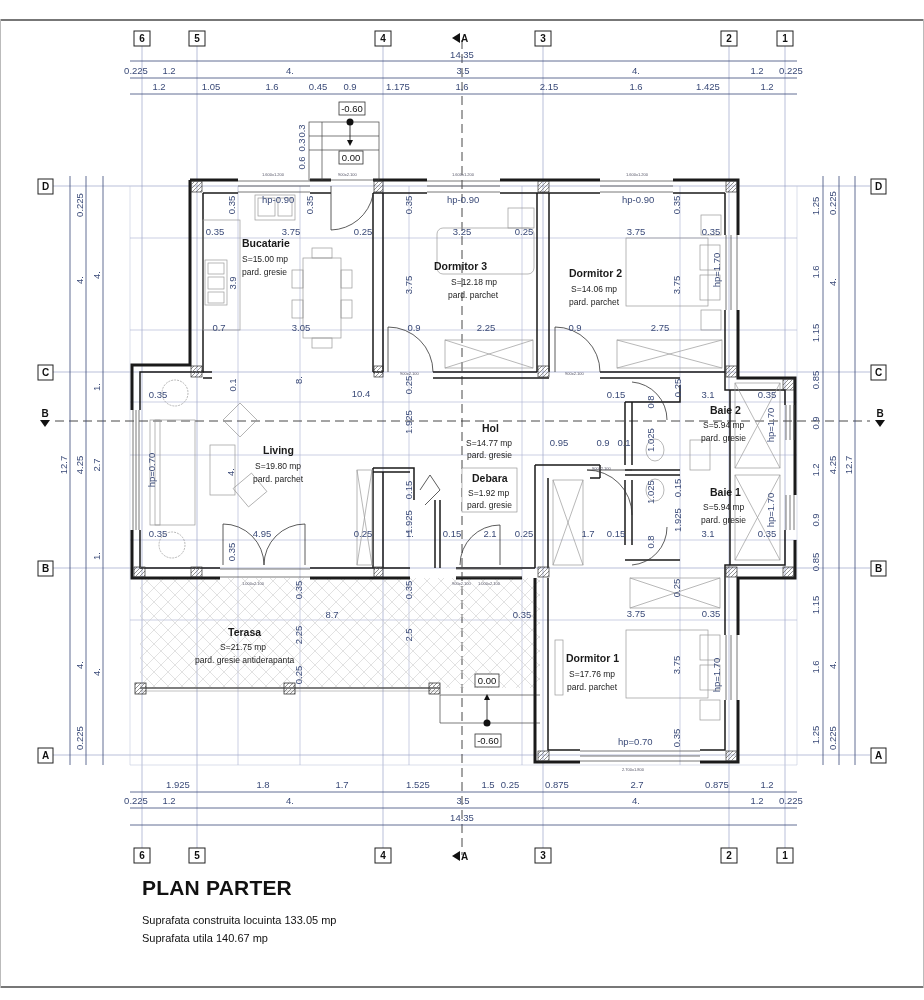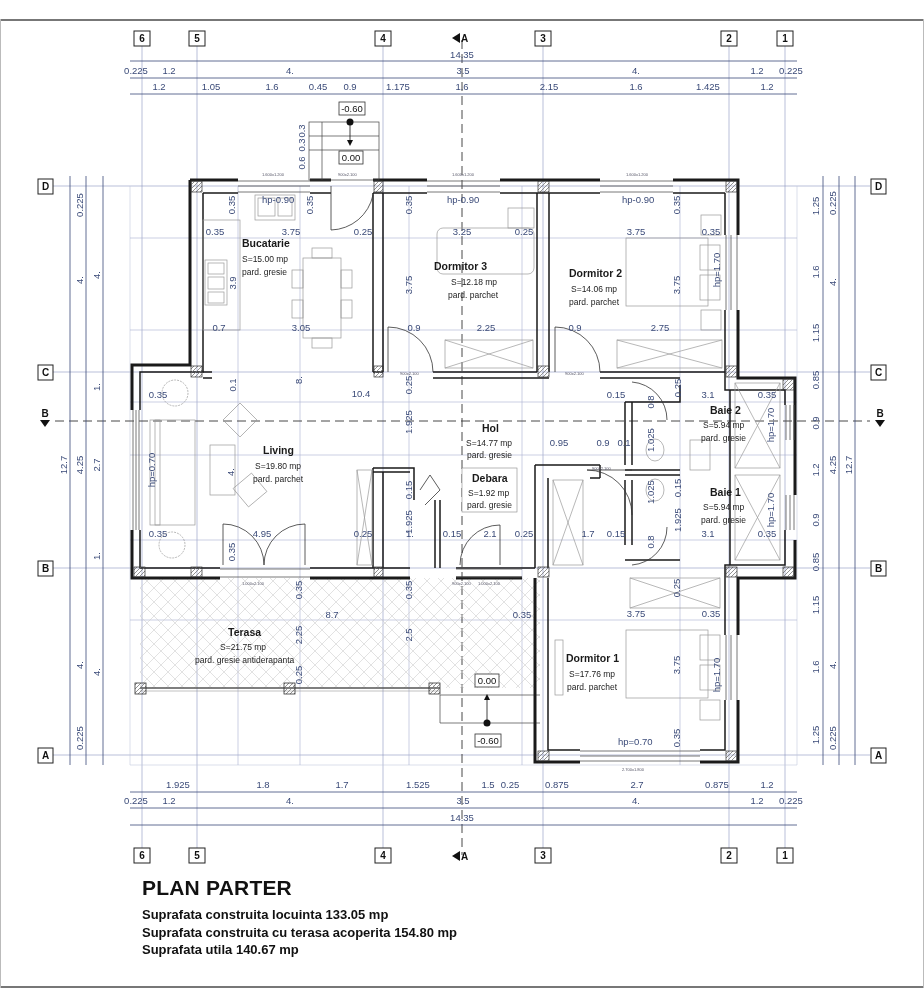--- a/index.html
+++ b/index.html
@@ -10,22 +10,22 @@
   .frame-right { position:absolute; right:0; top:19px; width:1px; height:969px; background:#bbb; }
   svg#plan { position:absolute; left:0; top:0; }
   svg text { font-family:"Liberation Sans", sans-serif; }
   .dim { fill:#3a4a78; font-size:9.5px; }
   .dimv { fill:#3a4a78; font-size:9.5px; }
   .room { fill:#1a1a1a; font-size:10.5px; font-weight:bold; }
   .sub { fill:#222; font-size:8.5px; }
   .axis-lbl { fill:#111; font-size:10px; font-weight:bold; }
   .tiny { fill:#556; font-size:4px; }
   .legend { position:absolute; left:142px; top:876px; }
-  .legend .title { font-size:21px; font-weight:bold; color:#111; letter-spacing:0.2px; margin-bottom:6px; }
-  .legend .line { font-size:13px; font-weight:bold; color:#111; line-height:17.5px; }
+  .legend .title { font-size:21px; font-weight:bold; color:#111; letter-spacing:0.2px; margin-bottom:12px; }
+  .legend .line { font-size:11px; font-weight:normal; color:#111; line-height:17.5px; }
 </style>
 </head>
 <body>
 
 <div class="frame-top"></div>
 <div class="frame-bottom"></div>
 <div class="frame-left"></div>
 <div class="frame-right"></div>
 
 <svg id="plan" width="924" height="1000" viewBox="0 0 924 1000">
@@ -571,15 +571,14 @@
     <text class="tiny" x="242" y="585">1.000x2.100</text>
     <text class="tiny" x="452" y="585">900x2.100</text>
     <text class="tiny" x="478" y="585">1.000x2.100</text>
     <text class="tiny" x="622" y="771">2.700x1.800</text>
   </g>
 </svg>
 
 <div class="legend">
   <div class="title">PLAN PARTER</div>
   <div class="line">Suprafata construita locuinta 133.05 mp</div>
-  <div class="line">Suprafata construita cu terasa acoperita 154.80 mp</div>
   <div class="line">Suprafata utila 140.67 mp</div>
 </div>
 
 </body></html>

